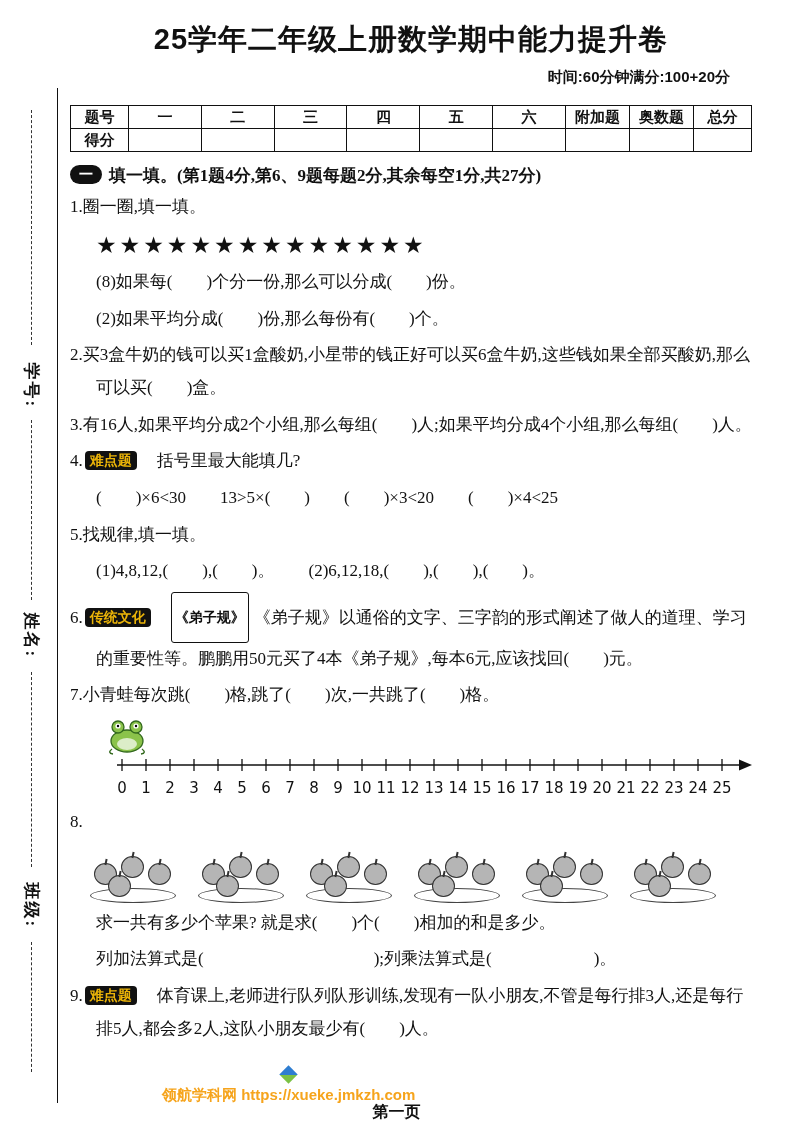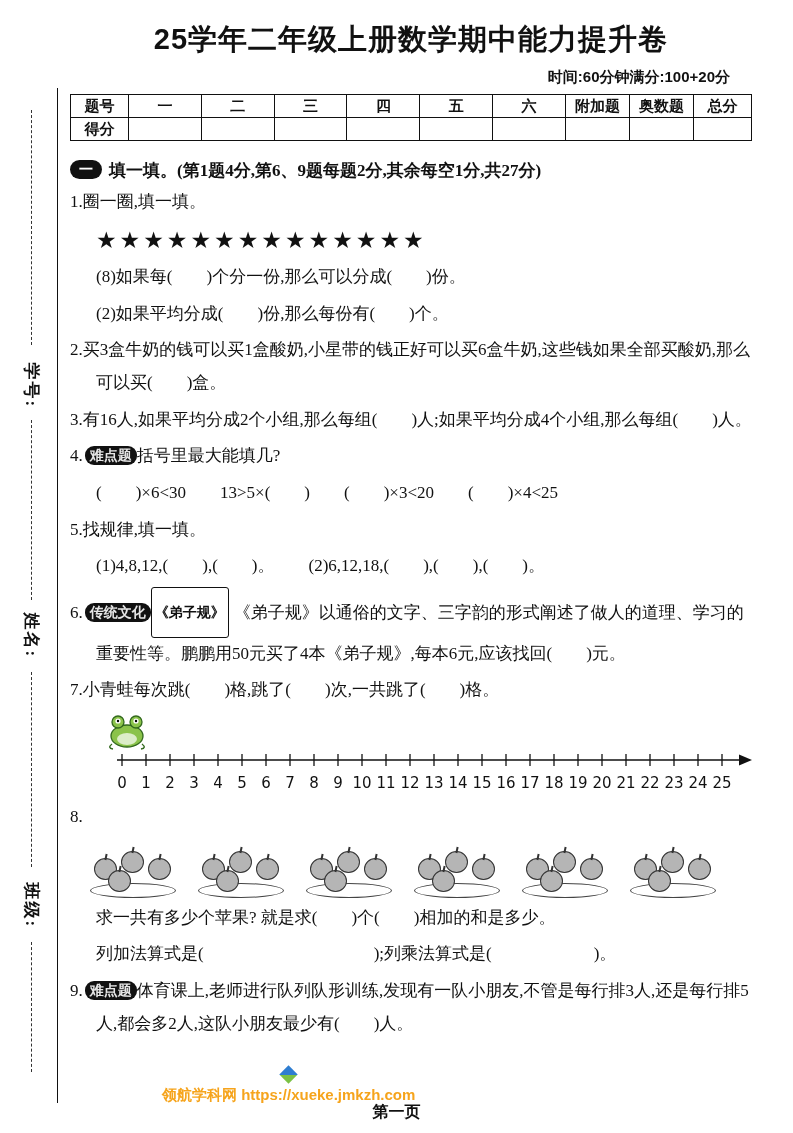--- a/index.html
+++ b/index.html
@@ -14,39 +14,39 @@
   .seal-label {
     position:absolute; left:14px; width:34px; text-align:center;
     font-size:17px; font-weight:bold; letter-spacing:2px;
     transform:rotate(90deg); transform-origin:center; white-space:nowrap;
   }
   
   .main { position:absolute; left:70px; top:20px; width:682px; }
   .title { text-align:center; font-family:"Liberation Sans", sans-serif; font-weight:800; font-size:29px; letter-spacing:1px; }
   .meta-row { display:flex; justify-content:flex-end; font-weight:bold; font-size:15px; padding-right:22px; margin-top:8px; font-family:"Liberation Sans", sans-serif; }
   
-  table.score { width:100%; border-collapse:collapse; margin-top:7px; table-layout:fixed; }
+  table.score { width:100%; border-collapse:collapse; margin-top:18px; table-layout:fixed; }
   table.score td { border:1.5px solid #111; height:23px; text-align:center; font-size:15px; font-weight:bold; font-family:"Liberation Sans", sans-serif; }
   table.score td:first-child { width:58px; }
   table.score td:nth-child(8), table.score td:nth-child(9) { width:64px; }
   table.score td:last-child { width:58px; }
   
-  .section-head { margin-top:18px; font-size:17px; font-weight:bold; }
+  .section-head { margin-top:12px; font-size:17px; font-weight:bold; }
   .pill {
     display:inline-block; background:#111; color:#fff; border-radius:10px;
     min-width:32px; text-align:center; font-size:14px; line-height:19px; height:19px;
     margin-right:7px; vertical-align:2px;
   }
   
   .qline { padding-left:26px; text-indent:-26px; font-size:17px; line-height:1.92; margin-top:4px; }
   .sub { padding-left:26px; text-indent:0; }
   .stars { padding-left:26px; font-size:23px; letter-spacing:3px; line-height:1.5; margin-top:4px; font-family:"DejaVu Sans", sans-serif; }
   .badge-dark {
-    display:inline-block; background:#111; color:#e5e5e5; border-radius:9px;
-    font-size:14px; line-height:19px; padding:0 5px; margin:0 0 0 2px;
+    display:inline-block; background:#111; color:#eab308; border-radius:4px;
+    font-size:14px; line-height:19px; padding:0 5px; margin:0 20px 0 2px;
     text-indent:0; font-weight:bold; font-family:"Liberation Sans", sans-serif; vertical-align:1px;
   }
   .badge-outline {
     display:inline-block; border:1.5px solid #111; border-radius:3px;
     font-size:14px; line-height:17px; padding:16px 3px; margin-right:5px;
     text-indent:0; font-weight:bold; font-family:"Liberation Sans", sans-serif; vertical-align:1px;
   }
   
   .nl-wrap { position:relative; margin:40px 0 2px 42px; height:52px; }
   .frog { position:absolute; left:-8px; top:-37px; }

